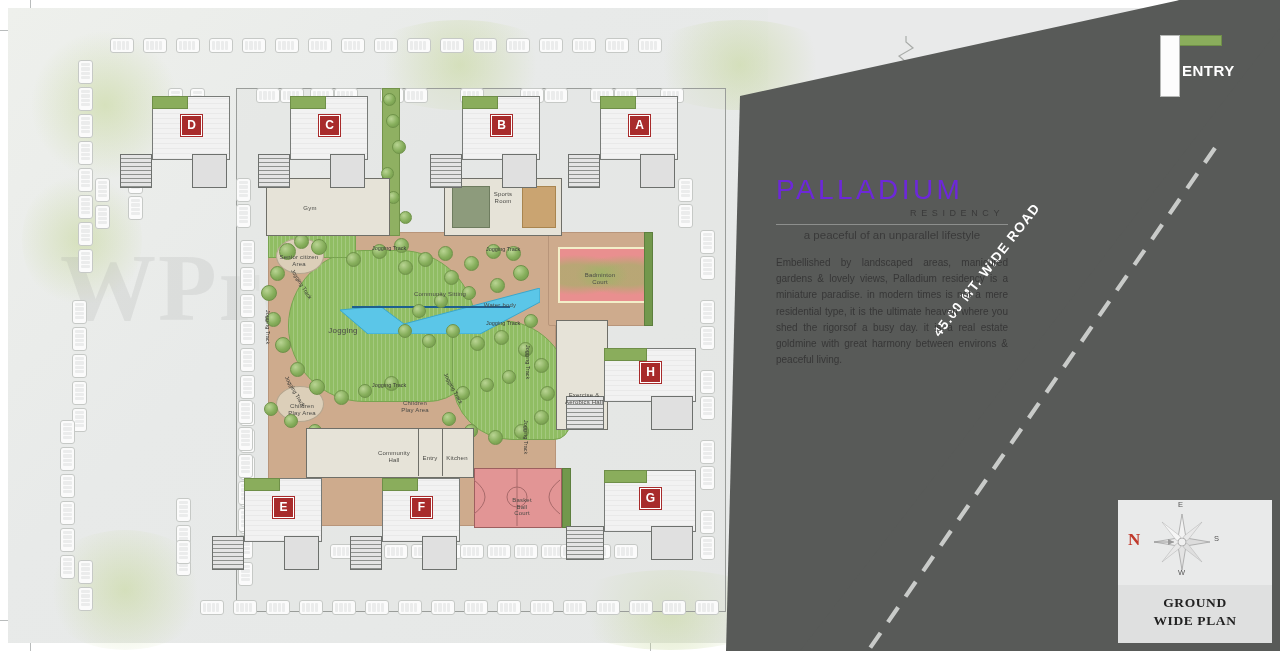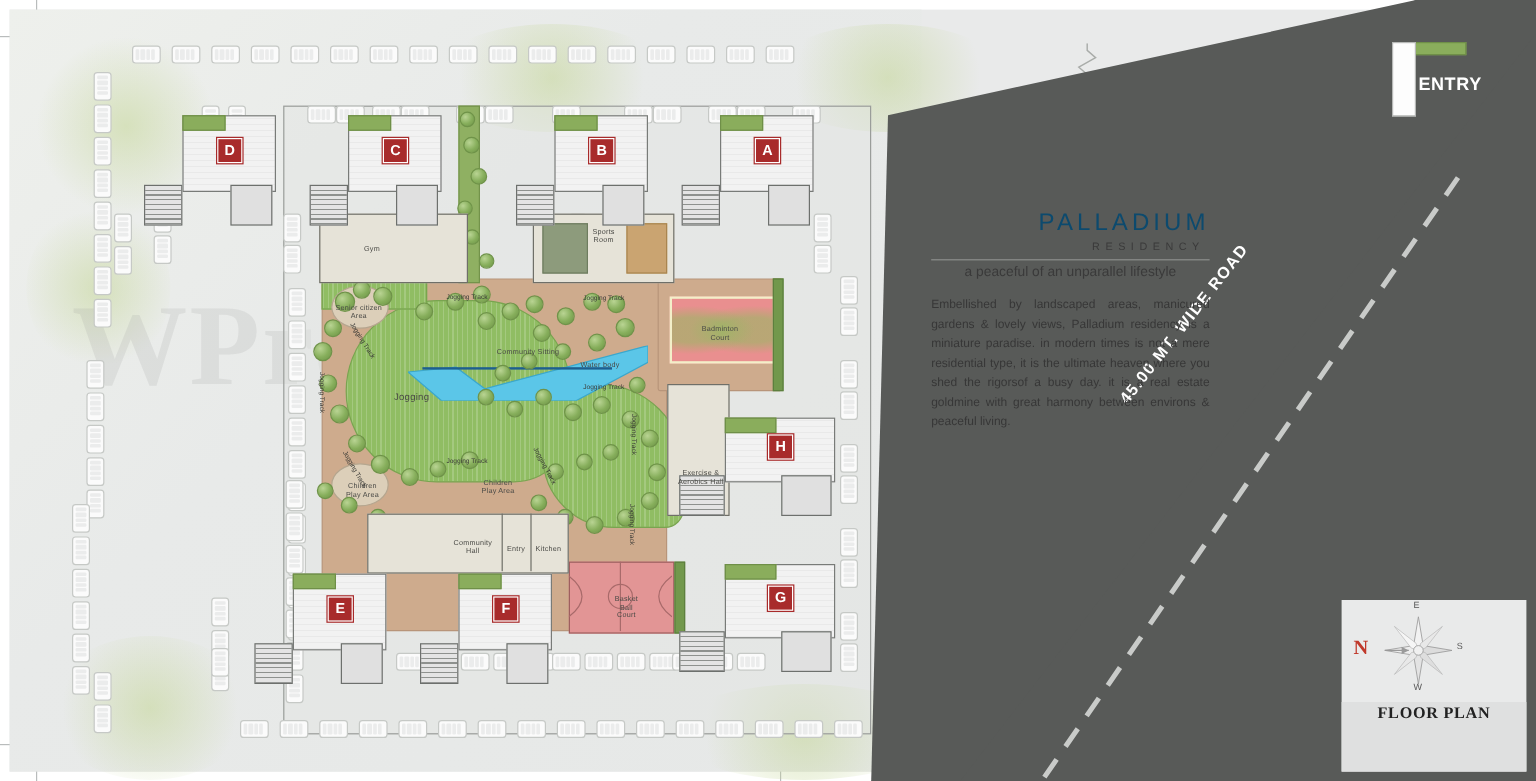--- a/index.html
+++ b/index.html
@@ -97,21 +97,21 @@
   .court-bad{position:absolute;background:#e98f8f;border:2px solid #f3efc9;
     background-image:radial-gradient(ellipse at 20% 50%,rgba(145,186,96,.55) 0 28%,transparent 55%),
                      radial-gradient(ellipse at 80% 50%,rgba(145,186,96,.55) 0 28%,transparent 55%);}
   .court-bball{position:absolute;background:#e29595;border:1.3px solid #9e5f5f;}
 
   
   .road{position:absolute;inset:0;}
 
   .brand{position:absolute;left:776px;top:176px;width:232px;color:#2f2f2f;}
   .brand-name{font-family:"Liberation Sans",sans-serif;font-weight:300;
-    font-size:20px;letter-spacing:3.4px;color:#0c4a6e;text-align:right;line-height:1;}
+    font-size:28px;letter-spacing:3.4px;color:#6d28d9;text-align:left;line-height:1;}
   .brand-sub{font-size:9px;letter-spacing:4.6px;color:#3a3a3a;text-align:right;
     margin-top:4px;padding-right:4px;}
   .brand-rule{height:1px;background:#8d8f8d;margin:6px 0 4px;}
   .brand-tag{font-size:11.5px;color:#3a3a3a;text-align:center;}
   .brand-body{margin-top:14px;font-size:10px;line-height:1.62;color:#373737;
     text-align:justify;font-family:"Liberation Sans",sans-serif;}
 
   .entry-box{position:absolute;left:1160px;top:35px;width:18px;height:60px;
     background:#fdfdfd;border:1px solid #b7b9b7;}
   .entry-cap{position:absolute;left:1160px;top:35px;width:60px;height:9px;
@@ -1137,16 +1137,17 @@
     <div class="n">N</div>
     <div class="e">E</div>
     <div class="s">S</div>
     <div class="w">W</div>
     <svg viewBox="0 0 60 60" style="position:absolute;left:-20px;top:0;width:60px;height:60px">
       <line x1="22" y1="30" x2="42" y2="30" stroke="#9a9a9a" stroke-width="1"></line>
       <polygon points="42,30 36,27 36,33" fill="#9a9a9a"></polygon>
     </svg>
   </div>
   <div class="legend-title">
-    <span style="padding-top:0">FLOOR PLAN</span>
+    <span>GROUND</span>
+    <span style="padding-top:0">WIDE PLAN</span>
   </div>
 
 </div>
 
 </body></html>

